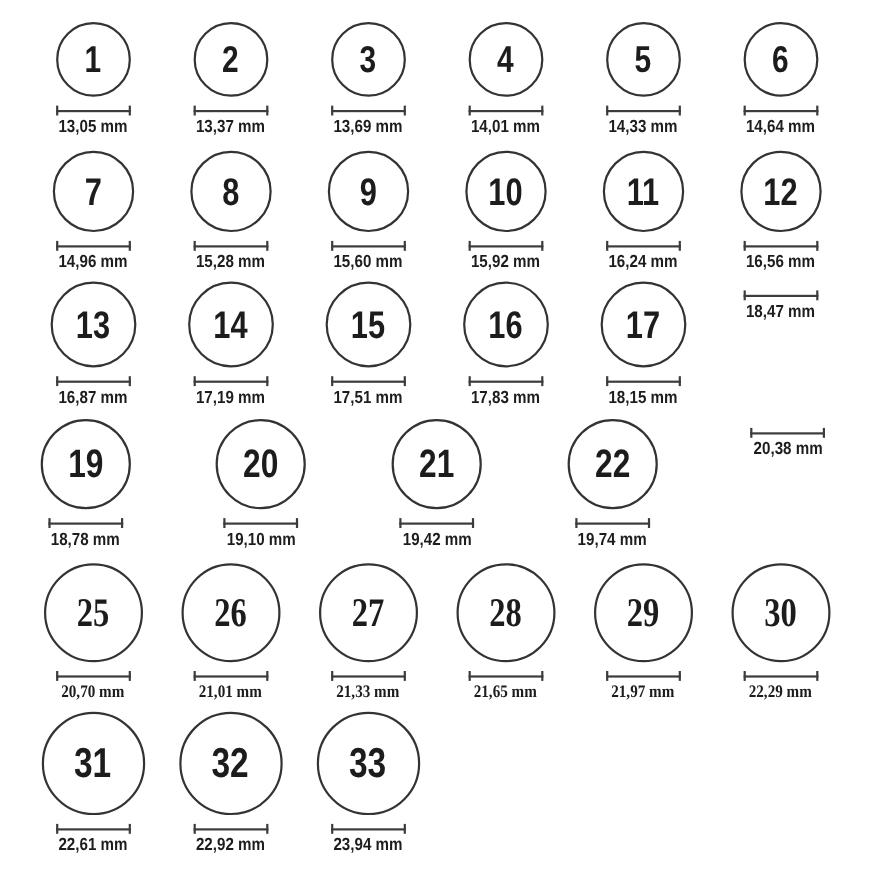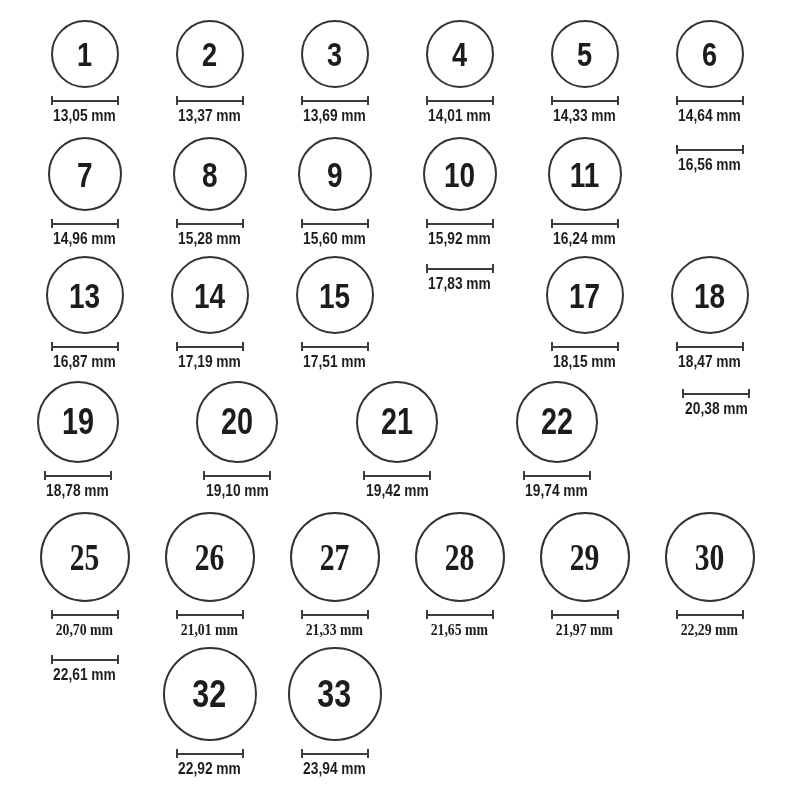--- a/index.html
+++ b/index.html
@@ -212,20 +212,23 @@
           <span class="num">11</span>
         </div>
         <div class="dim">
           <span class="tick left"></span>
           <span class="bar"></span>
           <span class="tick right"></span>
         </div>
         <div class="label">16,24 mm</div>
       </div>
       <div class="cell">
+        <div class="circle">
+          <span class="num">12</span>
+        </div>
         <div class="dim">
           <span class="tick left"></span>
           <span class="bar"></span>
           <span class="tick right"></span>
         </div>
         <div class="label">16,56 mm</div>
       </div>
     </div>
     <div class="row r3">
       <div class="cell">
@@ -255,42 +258,42 @@
           <span class="num">15</span>
         </div>
         <div class="dim">
           <span class="tick left"></span>
           <span class="bar"></span>
           <span class="tick right"></span>
         </div>
         <div class="label">17,51 mm</div>
       </div>
       <div class="cell">
+        <div class="circle">
+          <span class="num">16</span>
+        </div>
         <div class="dim">
           <span class="tick left"></span>
           <span class="bar"></span>
           <span class="tick right"></span>
         </div>
         <div class="label">17,83 mm</div>
       </div>
       <div class="cell">
         <div class="circle">
           <span class="num">17</span>
         </div>
         <div class="dim">
           <span class="tick left"></span>
           <span class="bar"></span>
           <span class="tick right"></span>
         </div>
         <div class="label">18,15 mm</div>
       </div>
       <div class="cell">
-        <div class="circle">
-          <span class="num">18</span>
-        </div>
         <div class="dim">
           <span class="tick left"></span>
           <span class="bar"></span>
           <span class="tick right"></span>
         </div>
         <div class="label">18,47 mm</div>
       </div>
     </div>
     <div class="row r4">
       <div class="cell">
@@ -409,20 +412,23 @@
         <div class="dim">
           <span class="tick left"></span>
           <span class="bar"></span>
           <span class="tick right"></span>
         </div>
         <div class="label">22,29 mm</div>
       </div>
     </div>
     <div class="row r6">
       <div class="cell">
+        <div class="circle">
+          <span class="num">31</span>
+        </div>
         <div class="dim">
           <span class="tick left"></span>
           <span class="bar"></span>
           <span class="tick right"></span>
         </div>
         <div class="label">22,61 mm</div>
       </div>
       <div class="cell">
         <div class="circle">
           <span class="num">32</span>

